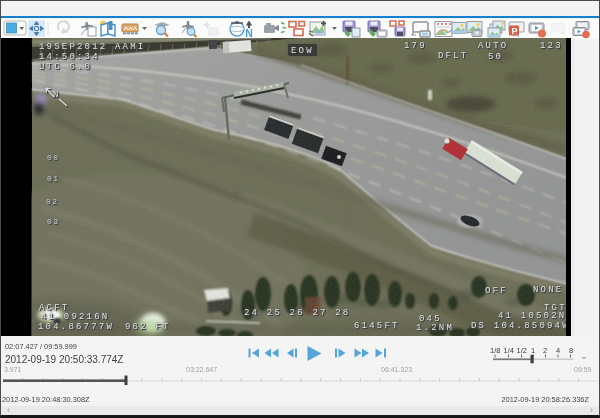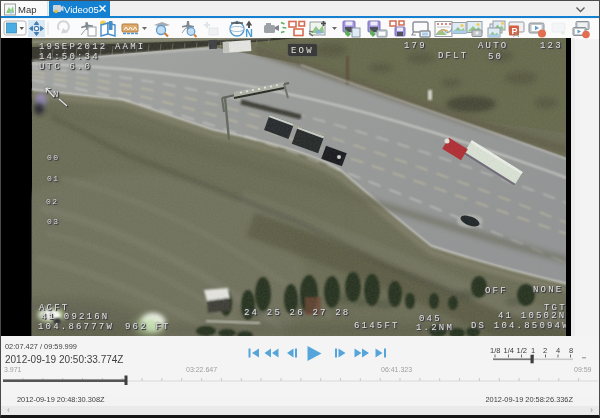--- a/index.html
+++ b/index.html
@@ -21,42 +21,20 @@
   .t1{position:absolute;left:4px;top:5px;font-size:7.4px;color:#3f3f3f;}
   .t2{position:absolute;left:4px;top:17px;font-size:10px;color:#3f3f3f;}
   .lbl{position:absolute;top:29px;font-size:7px;color:#9e9e9e;}
   .t4{position:absolute;top:57.5px;font-size:7.4px;color:#3f3f3f;}
   #scroll{position:absolute;left:0px;top:69px;width:598px;height:9px;background:#e9e9e9;}
   #scroll .c{position:absolute;top:-1px;font-size:9px;color:#9a9a9a;}
 </style>
 </head>
 <body>
 <div id="win">
-  <div id="tabbar">
-    <div id="maptab">
-      <svg width="46" height="16" style="position:absolute">
-        <rect x="3.5" y="3" width="11" height="11" fill="#f4f8fb" stroke="#9a9a9a"></rect>
-        <path d="M5 12 L8 6 L10 9 L12 5 L13 12 Z" fill="#8fcb7e"></path>
-        <path d="M9 9 L13 12 L9 13 Z" fill="#a8cce8"></path>
-      </svg>
-      <span class="txt">Map</span>
-    </div>
-    <div id="vtab">
-      <svg width="61" height="16" style="position:absolute">
-        <rect x="4" y="4" width="8" height="7" rx="1" fill="#c9d3da"></rect>
-        <path d="M12 6 L14.5 4.5 L14.5 10.5 L12 9 Z" fill="#c9d3da"></path>
-        <circle cx="7" cy="10.5" r="1.8" fill="#e8b93a"></circle>
-        <path d="M50.5 4.5 L56.5 10.5 M56.5 4.5 L50.5 10.5" stroke="#fff" stroke-width="1.4"></path>
-      </svg>
-      <span class="txt">Video05</span>
-    </div>
-    <svg width="12" height="8" style="position:absolute;right:12px;top:5px">
-        <path d="M1.5 1.5 L5.5 5.5 L9.5 1.5" fill="none" stroke="#5a5a5a" stroke-width="1.3"></path>
-      </svg>
-  </div>
   <div id="tabline"></div>
   <div id="toolbar">
     <svg width="598" height="20" style="position:absolute;opacity:0.88" id="tbsvg">
 
       <rect x="3" y="2" width="22" height="14" rx="2" fill="#fff" stroke="#ababab"></rect>
       <rect x="5.5" y="4" width="10" height="10" fill="#2fa3e0" stroke="#1a6f9e" stroke-width="0.7"></rect>
       <path d="M18.5 8 L23 8 L20.75 11 Z" fill="#444"></path>
 
       <rect x="27" y="1" width="17" height="17" fill="#d4e7f5"></rect>
       <g stroke="#2d6da3" fill="#2d6da3">
@@ -531,22 +509,22 @@
       <rect x="529.5" y="17.8" width="3.2" height="8.5" fill="#3f3f3f"></rect>
       <path d="M581 20.8 h4" stroke="#8a8a8a"></path>
 
       <g stroke="#c9c9c9">
         <path d="M2 44 H 597" stroke="#d9d9d9"></path>
         <path d="M22 41 v3 M41.8 41 v3 M61.7 41 v3 M81.5 41 v3 M101.4 41 v3 M121.2 41 v3 M141 41 v3 M160.9 41 v3 M180.7 41 v3 M200.6 41 v3 M220.4 41 v3 M240.3 41 v3 M260.1 41 v3 M280 41 v3 M299.8 41 v3 M319.7 41 v3 M339.5 41 v3 M359.3 41 v3 M379.2 41 v3 M399 41 v3 M418.9 41 v3 M438.7 41 v3 M458.6 41 v3 M478.4 41 v3 M498.3 41 v3 M518.1 41 v3 M537.9 41 v3 M557.8 41 v3 M577.6 41 v3"></path>
       </g>
       <rect x="2" y="42.4" width="123" height="2.6" fill="#555"></rect>
       <rect x="123.5" y="38.5" width="3" height="9.5" fill="#3f3f3f"></rect>
     </svg>
-    <div class="t4" style="left:16px;">2012-09-19 20:48:30.308Z</div>
-    <div class="t4" style="right:26px;text-align:right;">2012-09-19 20:58:26.336Z</div>
+    <div class="t4" style="left:1px;">2012-09-19 20:48:30.308Z</div>
+    <div class="t4" style="right:10px;text-align:right;">2012-09-19 20:58:26.336Z</div>
     <div class="lbl" style="left:3px;">3.971</div>
     <div class="lbl" style="left:185px;">03:22.647</div>
     <div class="lbl" style="left:380px;">06:41.323</div>
     <div class="lbl" style="left:573px;">09:59</div>
     <div id="scroll">
       <div class="c" style="left:6px;">‹</div>
       <div class="c" style="right:6px;">›</div>
     </div>
   </div>
 </div>

